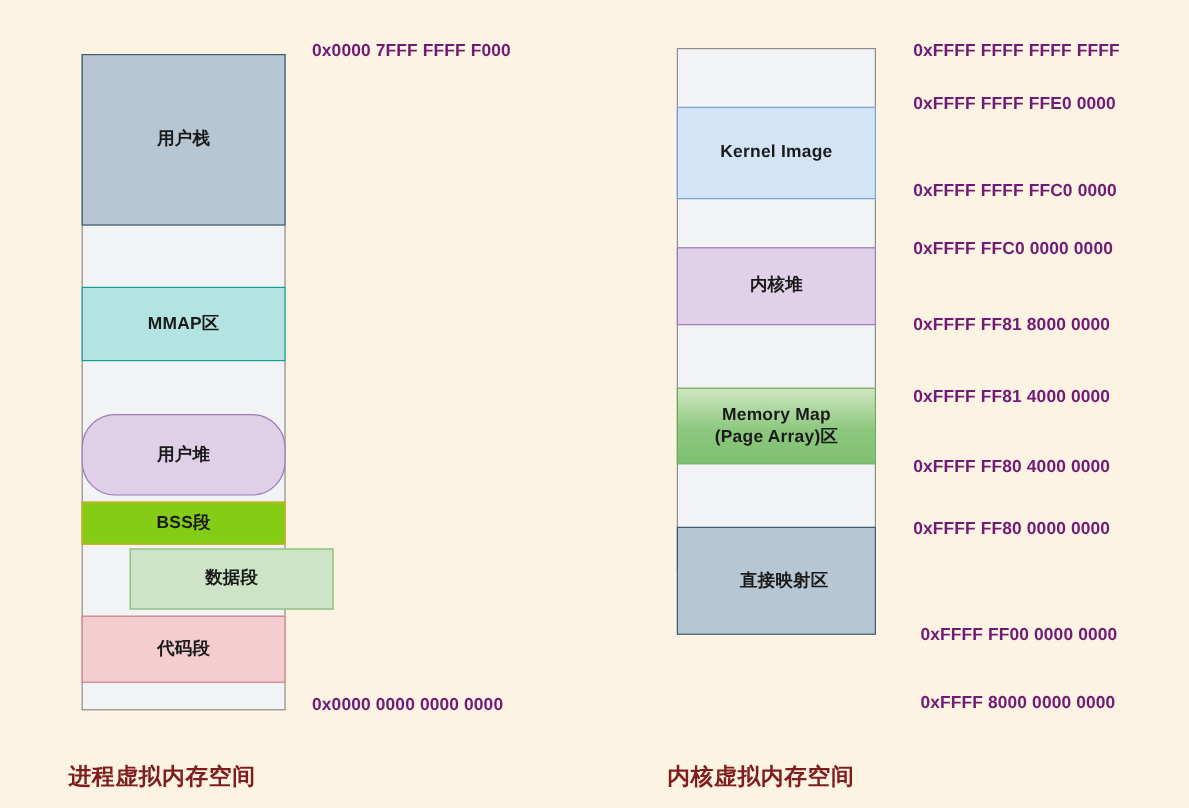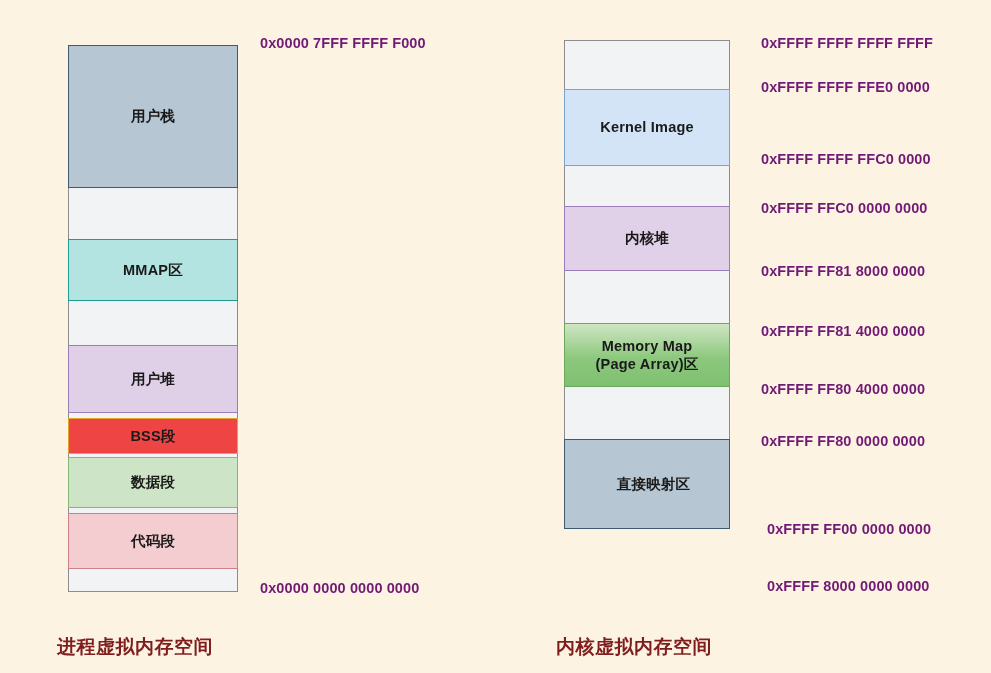--- a/index.html
+++ b/index.html
@@ -63,23 +63,23 @@
 
   .region-label {
     display: block;
     padding: 0 4px;
     white-space: pre-line;
   }
 
   
   .c-stack   { background: #b6c6d3; border-color: #3f5b70; }
   .c-mmap    { background: #b4e4e2; border-color: #1c9b95; }
-  .c-heap    { background: #dfd0e8; border-color: #9b7cb8; }
-  .c-bss     { background: #ef4444; border-color: #e0a52a; }
-  .c-data    { background: #cde5c6; border-color: #84b877; }
+  .c-heap    { background: #dfd0e8; border-color: #9b7cb8; border-radius: 28px; }
+  .c-bss     { background: #84cc16; border-color: #e0a52a; }
+  .c-data    { background: #cde5c6; border-color: #84b877; margin-left: 40px; }
   .c-code    { background: #f3cdd0; border-color: #cf7f86; }
   .c-kimage  { background: #d3e4f7; border-color: #7ba3d0; }
   .c-kheap   { background: #e0d0e8; border-color: #9b7cb8; }
   .c-memmap  { background: linear-gradient(180deg,#cfe6c3 0%,#8cc87e 55%,#7fc070 100%);
                border-color: #6aa85c; }
   .c-direct  { background: #b6c6d3; border-color: #3f5b70; }
 
   
   .addr {
     position: absolute;

